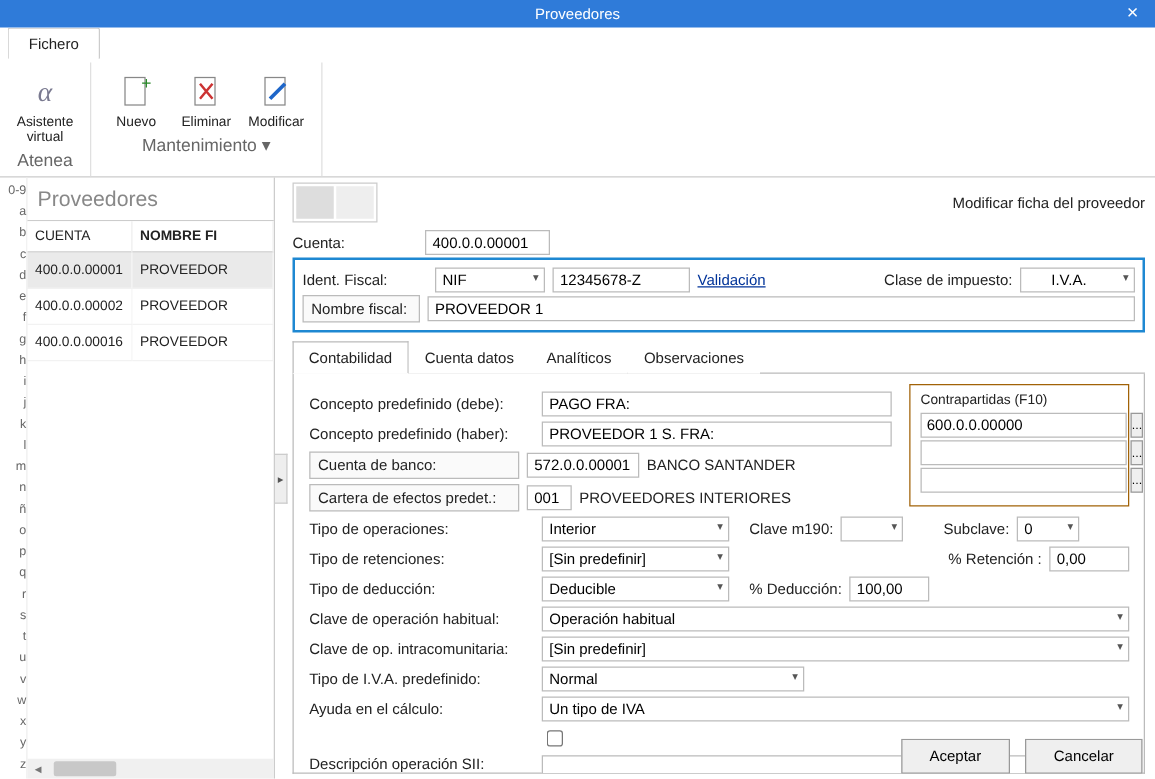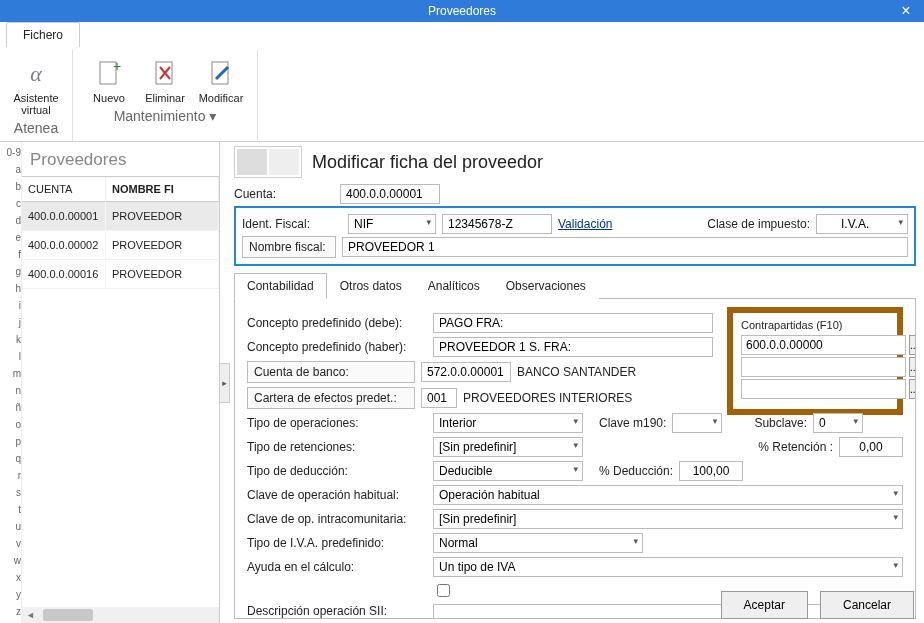--- a/index.html
+++ b/index.html
@@ -32,43 +32,43 @@
   .td.c2 { flex:1; }
   .trow.selected { background:#eaeaea; }
   .hscroll { position:absolute; bottom:0; left:0; right:0; height:16px; background:#f0f0f0; display:flex; align-items:center; }
   .hscroll .thumb { height:12px; background:#c8c8c8; width:50px; margin-left:4px; border-radius:2px; }
   .expander { position:absolute; left:0; top:50%; width:10px; height:40px; background:#eee; border:1px solid #ccc; border-left:none; display:flex; align-items:center; justify-content:center; font-size:9px; color:#555; cursor:pointer; transform:translateY(-50%); z-index:5; }
   .rightpane { flex:1; position:relative; display:flex; flex-direction:column; padding:4px 8px 4px 14px; overflow:hidden; }
   .rp-top { display:flex; align-items:center; gap:10px; padding-bottom:4px; }
   .thumbgroup { border:1px solid #ccc; padding:2px; display:flex; gap:2px; }
   .thumbgroup div { width:30px; height:26px; background:#eee; }
   .thumbgroup div:first-child { background:#ddd; }
-  .rp-title { flex:1; text-align:left; font-size:18px; }
+  .rp-title { flex:1; text-align:right; font-size:12px; }
   .formrow { display:flex; align-items:center; gap:6px; margin:2px 0; font-size:12px; }
   .lbl { width:100px; }
   .lbl-btn { border:1px solid #bbb; padding:3px 6px; background:#fafafa; cursor:pointer; font-size:12px; display:inline-block; }
   .txt { border:1px solid #bbb; padding:2px 5px; background:#fff; height:20px; font:inherit; }
   .link { color:#003399; text-decoration:underline; cursor:pointer; }
   .hlbox { border:2px solid #1e88d2; padding:4px 6px; }
   .tabs { display:flex; border-bottom:1px solid #bbb; margin-top:6px; }
   .tab { padding:5px 12px; border:1px solid transparent; border-bottom:none; font-size:12px; cursor:pointer; position:relative; top:1px; background:#fff; }
   .tab.active { border-color:#bbb; border-bottom:1px solid #fff; }
   .tabbody { border:1px solid #bbb; border-top:none; padding:10px 12px 14px 12px; flex:1; overflow:auto; position:relative; }
   .field-row { display:flex; align-items:center; gap:6px; margin:4px 0; }
   .field-label { width:180px; }
-  .contrap { position:absolute; top:8px; right:12px; border:6px solid #a16207; padding:6px 8px 8px 8px; width:176px; }
+  .contrap { position:absolute; top:8px; right:12px; border:1px solid #a16207; padding:6px 8px 8px 8px; width:176px; }
   .contrap .title { font-size:11px; margin-bottom:4px; }
   .contrap .row { display:flex; gap:3px; margin:2px 0; }
   .contrap .row input { flex:1; height:20px; border:1px solid #bbb; padding:2px 4px; font:inherit; }
   .sqbtn { width:20px; height:20px; border:1px solid #999; background:#efefef; font-size:10px; padding:0; display:flex; align-items:center; justify-content:center; cursor:pointer; }
   .chk { display:flex; align-items:center; gap:6px; }
   .footer { position:absolute; bottom:4px; right:10px; display:flex; gap:12px; }
   .footer button { border:1px solid #999; background:#efefef; padding:6px 22px; font:inherit; cursor:pointer; }
   .wide { flex:1; }
-  .small { width:64px; text-align:center; }
+  .small { width:64px; text-align:left; }
   .sel-sm { width:50px; }
   .txtarea { border:1px solid #bbb; width:100%; height:54px; resize:none; font:inherit; }
   .spin { display:flex; flex-direction:column; margin-left:-1px; }
   .spin div { width:14px; height:11px; border:1px solid #bbb; font-size:7px; display:flex; align-items:center; justify-content:center; background:#f4f4f4; cursor:pointer; }
   .sel-wrap { position:relative; display:inline-flex; }
   .sel-wrap::after { content:"▾"; position:absolute; right:5px; top:3px; font-size:9px; color:#555; pointer-events:none; }
   .sel-wrap .txt { padding-right:16px; }
 </style>
 </head>
 <body>
@@ -216,21 +216,21 @@
           </span>
       </div>
       <div class="formrow">
         <span class="lbl-btn" style="width:94px;text-align:left">Nombre fiscal:</span>
         <input class="txt wide" value="PROVEEDOR 1" style="">
       </div>
     </div>
 
     <div class="tabs">
       <div class="tab active">Contabilidad</div>
-      <div class="tab">Otros datos</div>
+      <div class="tab">Cuenta datos</div>
       <div class="tab">Analíticos</div>
       <div class="tab">Observaciones</div>
     </div>
 
     <div class="tabbody">
 
       <div class="contrap">
         <div class="title">Contrapartidas (F10)</div>
         <div class="row">
             <input value="600.0.0.00000" style="">

